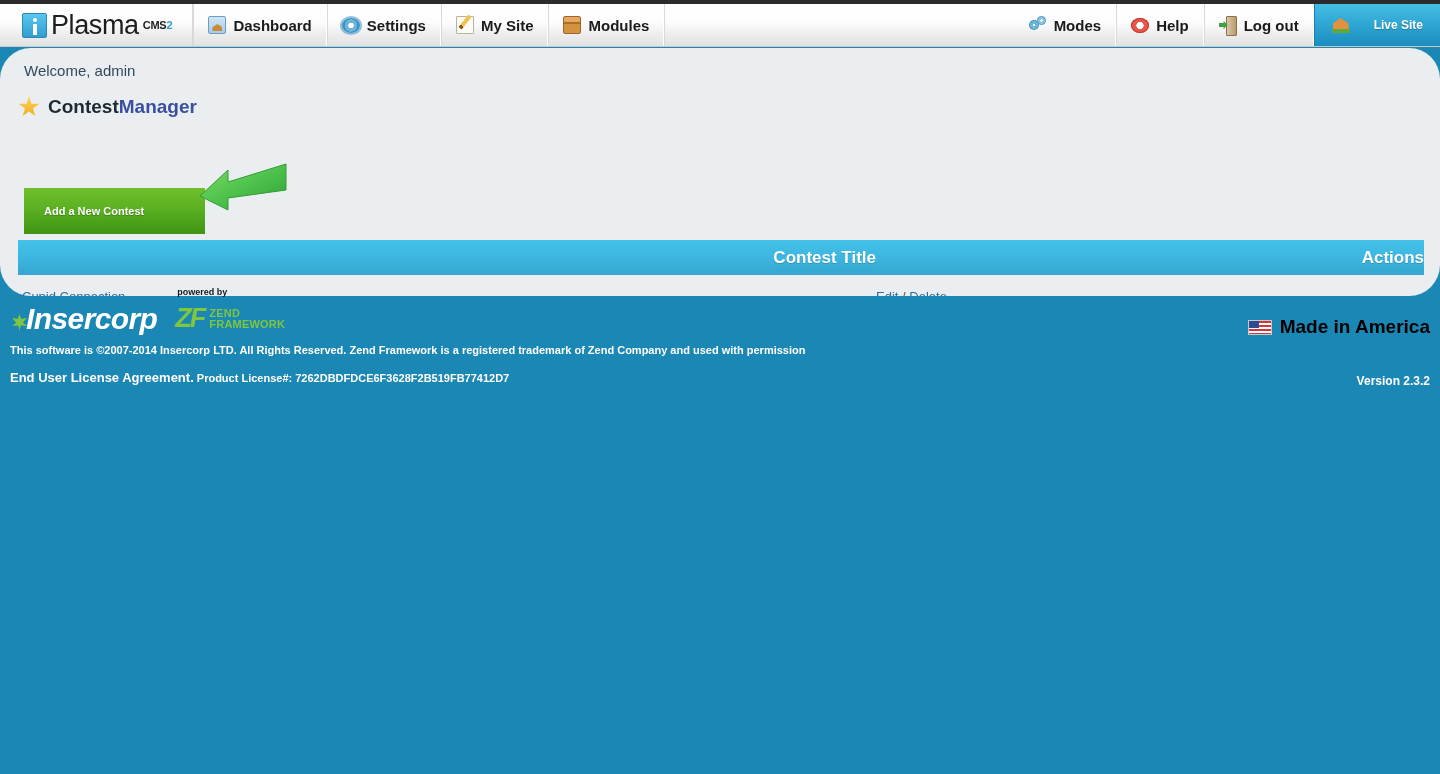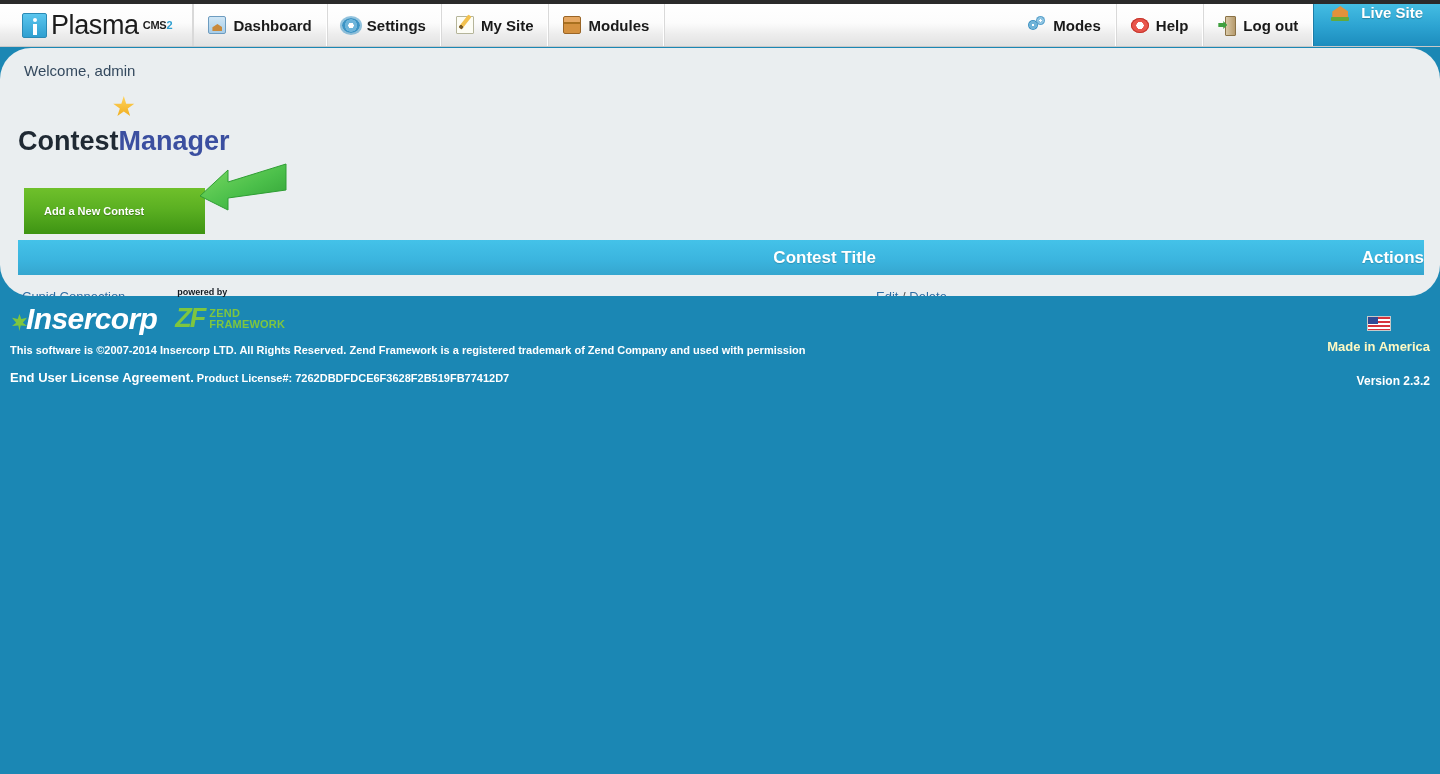--- a/index.html
+++ b/index.html
@@ -174,45 +174,45 @@
     clip-path: polygon(50% 0, 100% 42%, 100% 100%, 0 100%, 0 42%);
   }
   .ico-home::after {
     content:""; position:absolute; left: 0; bottom: 1px;
     width: 18px; height: 4px;
     background: #62a93c;
     border-radius: 1px;
   }
 
   .live-site {
-    display: flex; gap: 12px;
+    display: flex; align-items: center; gap: 24px;
     padding: 0 17px;
     background: linear-gradient(to bottom, #44bde3 0%, #2da4d2 52%, #1c8cbd 100%);
     color: #ffffff;
-    font-size: 15px; font-weight: bold;
+    font-size: 12px; font-weight: bold;
     cursor: pointer;
     border-left: 1px solid #1c7da8;
     text-shadow: 0 1px 1px rgba(0,0,0,0.25);
   }
 
   
   .content {
     position: absolute; top: 48px; left: 0;
     width: 1440px; height: 248px;
     background: #eaeef0;
     border-radius: 31px;
   }
   .welcome {
     position: absolute; left: 24px; top: 14px;
     font-size: 15px; color: #34495e;
   }
   .page-title {
     position: absolute; left: 18px; top: 48px;
     display: flex; align-items: center; gap: 8px;
-    font-size: 27px; font-weight: bold; flex-direction: column;
+    font-size: 19px; font-weight: bold;
   }
   .star {
     width: 22px; height: 22px;
     background: linear-gradient(to bottom, #ffd45e, #efab1a);
     clip-path: polygon(50% 0%, 61% 35%, 98% 35%, 68% 57%, 79% 91%, 50% 70%, 21% 91%, 32% 57%, 2% 35%, 39% 35%);
   }
   .title-a { color: #1f2933; }
   .title-b { color: #3b4fa0; }
 
   .add-btn {
@@ -324,21 +324,21 @@
   .eula-line {
     position: absolute; left: 10px; top: 74px;
     font-size: 11px; color: #ffffff;
   }
   .eula-bold { font-size: 13px; font-weight: bold; }
   .license-bold { font-size: 11px; font-weight: bold; }
 
   .made-in-america {
     position: absolute; right: 10px; top: 20px;
     display: flex; align-items: center; gap: 8px;
-    font-size: 13px; font-weight: bold; color: #fef9c3; flex-direction: column;
+    font-size: 19px; font-weight: bold; color: #000000;
   }
   .flag {
     width: 24px; height: 15px;
     background:
       repeating-linear-gradient(to bottom,
         #d6333c 0 2px, #ffffff 2px 4px);
     border: 1px solid #c8c8c8;
     position: relative;
   }
   .flag::before {

